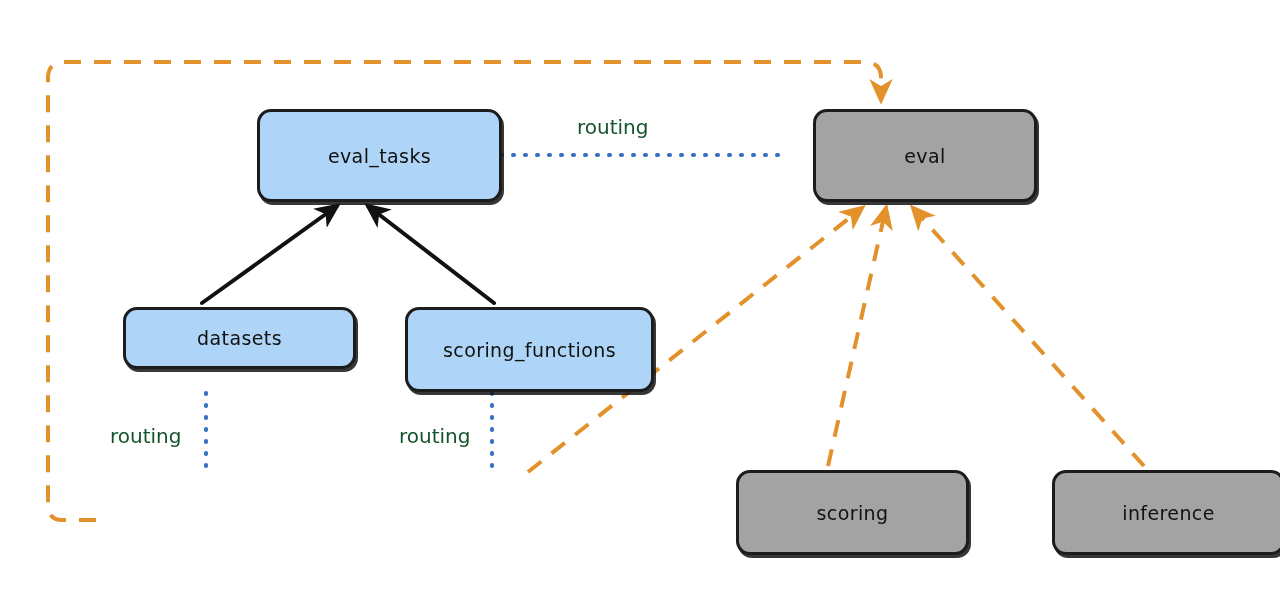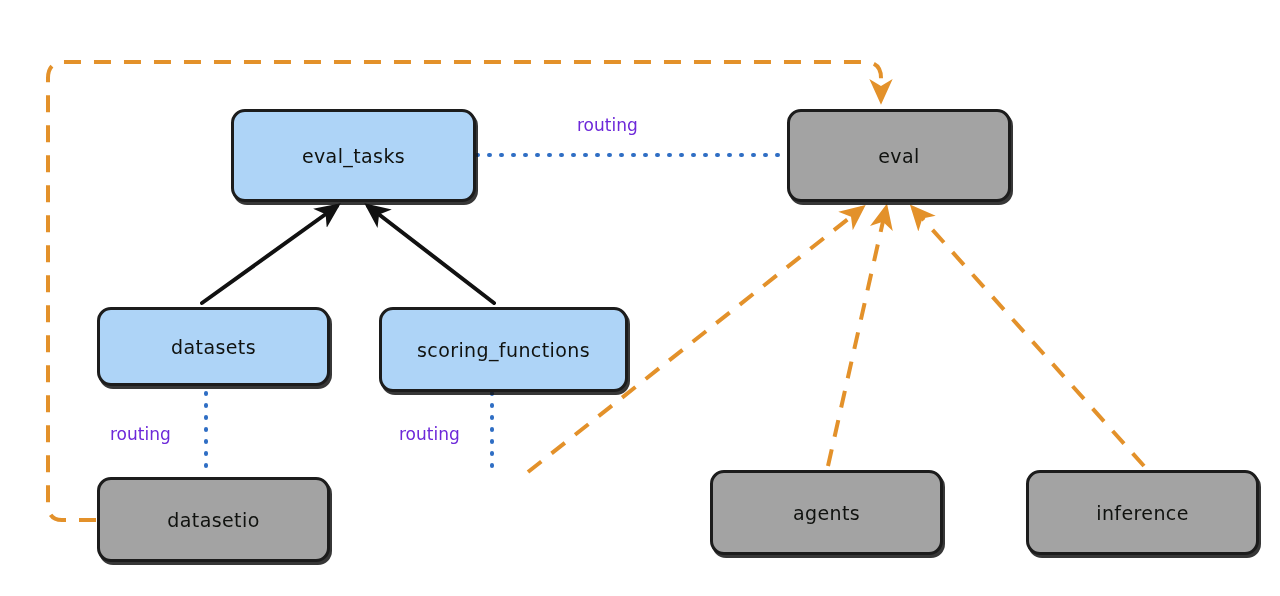--- a/index.html
+++ b/index.html
@@ -27,35 +27,36 @@
   .node {
     position: absolute;
     box-sizing: border-box;
     border: 3px solid #1c1c1c;
     border-radius: 14px;
     display: flex;
     align-items: center;
     justify-content: center;
     box-shadow: 2px 3px 0 0 rgba(20,20,20,0.85);
     z-index: 5;
+    margin-left: 26px;
   }
   .node span {
     font-family: "DejaVu Sans", sans-serif;
     font-size: 19px;
     letter-spacing: 0.4px;
     color: #10120f;
     white-space: nowrap;
   }
   .node.blue { background: #aed4f7; }
   .node.green { background: #a3a3a3; }
   .edge-label {
     position: absolute;
     font-family: "DejaVu Sans", sans-serif;
-    font-size: 17px;
-    color: #6d28d9;
+    font-size: 20px;
+    color: #14532d;
     white-space: nowrap;
     z-index: 6;
   }
 </style>
 </head>
 <body>
 
 <div id="canvas">
 
   <svg id="edges" viewBox="0 0 1280 596" xmlns="http://www.w3.org/2000/svg">
@@ -88,35 +89,32 @@
   </svg>
 
   <div class="node blue" style="left:231px; top:109px; width:245px; height:93px;">
     <span>eval_tasks</span>
   </div>
 
   <div class="node green" style="left:787px; top:109px; width:224px; height:93px;">
     <span>eval</span>
   </div>
 
-  <div class="node blue" style="left:97px; top:307px; width:233px; height:79px;">
+  <div class="node blue" style="left:97px; top:307px; width:233px; height:62px;">
     <span>datasets</span>
   </div>
 
   <div class="node blue" style="left:379px; top:307px; width:249px; height:85px;">
     <span>scoring_functions</span>
   </div>
 
-  <div class="node green" style="left:97px; top:477px; width:233px; height:85px;">
-    <span>datasetio</span>
-  </div>
 
 
   <div class="node green" style="left:710px; top:470px; width:233px; height:85px;">
-    <span>agents</span>
+    <span>scoring</span>
   </div>
 
   <div class="node green" style="left:1026px; top:470px; width:233px; height:85px;">
     <span>inference</span>
   </div>
 
   <div class="edge-label" style="left:577px; top:115px;">routing</div>
 
   <div class="edge-label" style="left:110px; top:424px;">routing</div>
 

